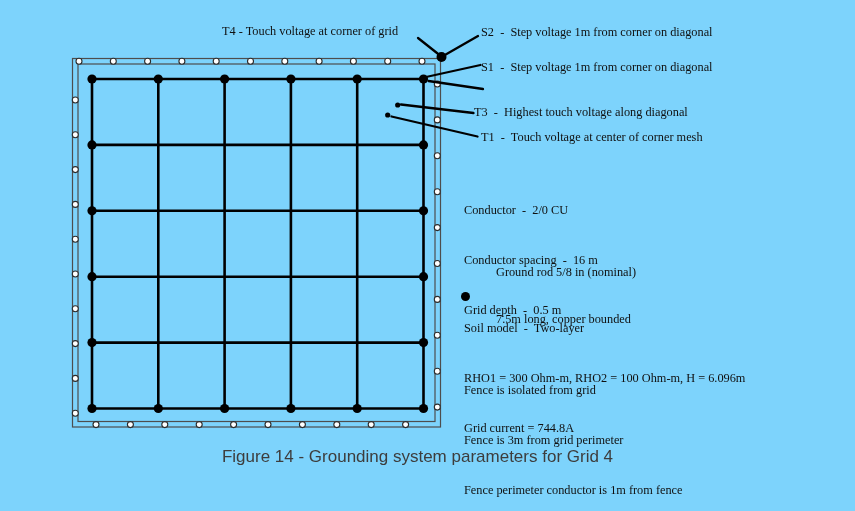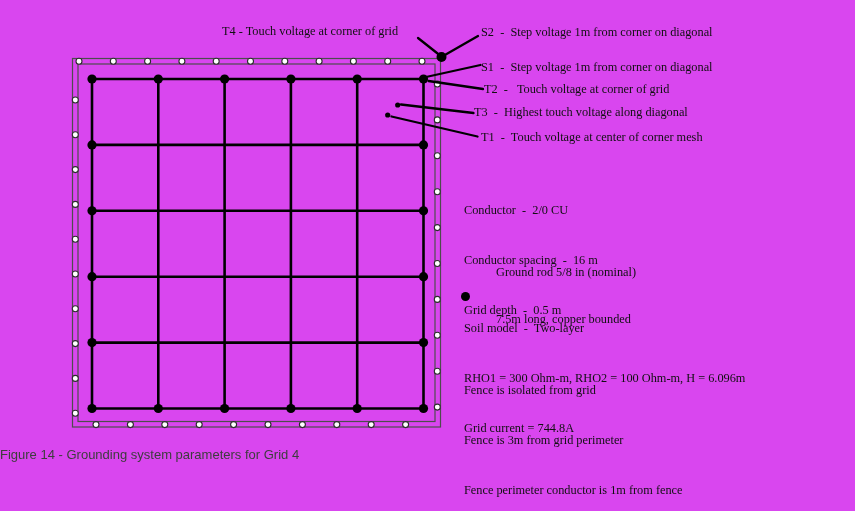--- a/index.html
+++ b/index.html
@@ -1,17 +1,17 @@
 <!DOCTYPE html>
 <html><head>
 <meta charset="utf-8">
 <style>
   html,body{margin:0;padding:0;background:#ffffff;}
   .canvas{
-    position:relative;width:855px;height:511px;background:#d946ef;
+    position:relative;width:855px;height:511px;background:#7dd3fc;
     overflow:hidden;font-family:"Liberation Serif",serif;
   }
   #diagram-svg{position:absolute;left:0;top:0;}
   .callout{
     position:absolute;font-family:"Liberation Serif",serif;
     font-size:12.3px;color:#101010;white-space:pre;line-height:14px;
   }
   .tblock{
     position:absolute;font-family:"Liberation Serif",serif;
     font-size:12.3px;color:#101010;white-space:pre;line-height:16.6px;
@@ -20,22 +20,22 @@
     position:absolute;left:461px;top:234px;display:flex;align-items:center;gap:26px;
   }
   .rod-bullet{
     width:9px;height:9px;border-radius:50%;background:#000;flex:0 0 auto;
   }
   .rod-lines{
     font-family:"Liberation Serif",serif;font-size:12.3px;color:#101010;
     white-space:pre;line-height:15.5px;
   }
   .caption{
-    position:absolute;left:0;top:447px;width:835px;text-align:left;
-    font-family:"Liberation Sans",sans-serif;font-size:13px;color:#3d3d3d;
+    position:absolute;left:0;top:447px;width:835px;text-align:center;
+    font-family:"Liberation Sans",sans-serif;font-size:17px;color:#3d3d3d;
   }
 </style>
 </head>
 <body>
 
 <div class="canvas">
 
   <svg id="diagram-svg" width="855" height="511" viewBox="0 0 855 511">
       <rect x="72.5" y="58.5" width="368" height="368.5" fill="none" stroke="#4d4d4d" stroke-width="1.2"></rect>
       <rect x="78" y="64" width="357" height="357.5" fill="none" stroke="#4d4d4d" stroke-width="1.2"></rect>
@@ -119,21 +119,20 @@
       <line x1="478" y1="36" x2="444" y2="55.5" stroke="#000000" stroke-width="2.3" stroke-linecap="round"></line>
       <line x1="480.5" y1="65" x2="426" y2="77" stroke="#000000" stroke-width="2.3" stroke-linecap="round"></line>
       <line x1="483" y1="89" x2="428.5" y2="81" stroke="#000000" stroke-width="2.3" stroke-linecap="round"></line>
       <line x1="473.5" y1="113" x2="401" y2="104.5" stroke="#000000" stroke-width="2.3" stroke-linecap="round"></line>
       <line x1="477.5" y1="136.5" x2="391.5" y2="116.5" stroke="#000000" stroke-width="2.3" stroke-linecap="round"></line>
     </svg>
 
   <div class="callout" style="left:222px;top:24px">T4 - Touch voltage at corner of grid</div>
   <div class="callout" style="left:481px;top:25px">S2  -  Step voltage 1m from corner on diagonal</div>
   <div class="callout" style="left:481px;top:60px">S1  -  Step voltage 1m from corner on diagonal</div>
-  <div class="callout" style="left:484px;top:82px">T2  -   Touch voltage at corner of grid</div>
   <div class="callout" style="left:474px;top:105px">T3  -  Highest touch voltage along diagonal</div>
   <div class="callout" style="left:481px;top:130px">T1  -  Touch voltage at center of corner mesh</div>
 
   <div class="tblock" style="left:464px;top:169px">
     <div>Conductor  -  2/0 CU</div>
     <div>Conductor spacing  -  16 m</div>
     <div>Grid depth  -  0.5 m</div>
   </div>
 
   <div class="rod-legend">

